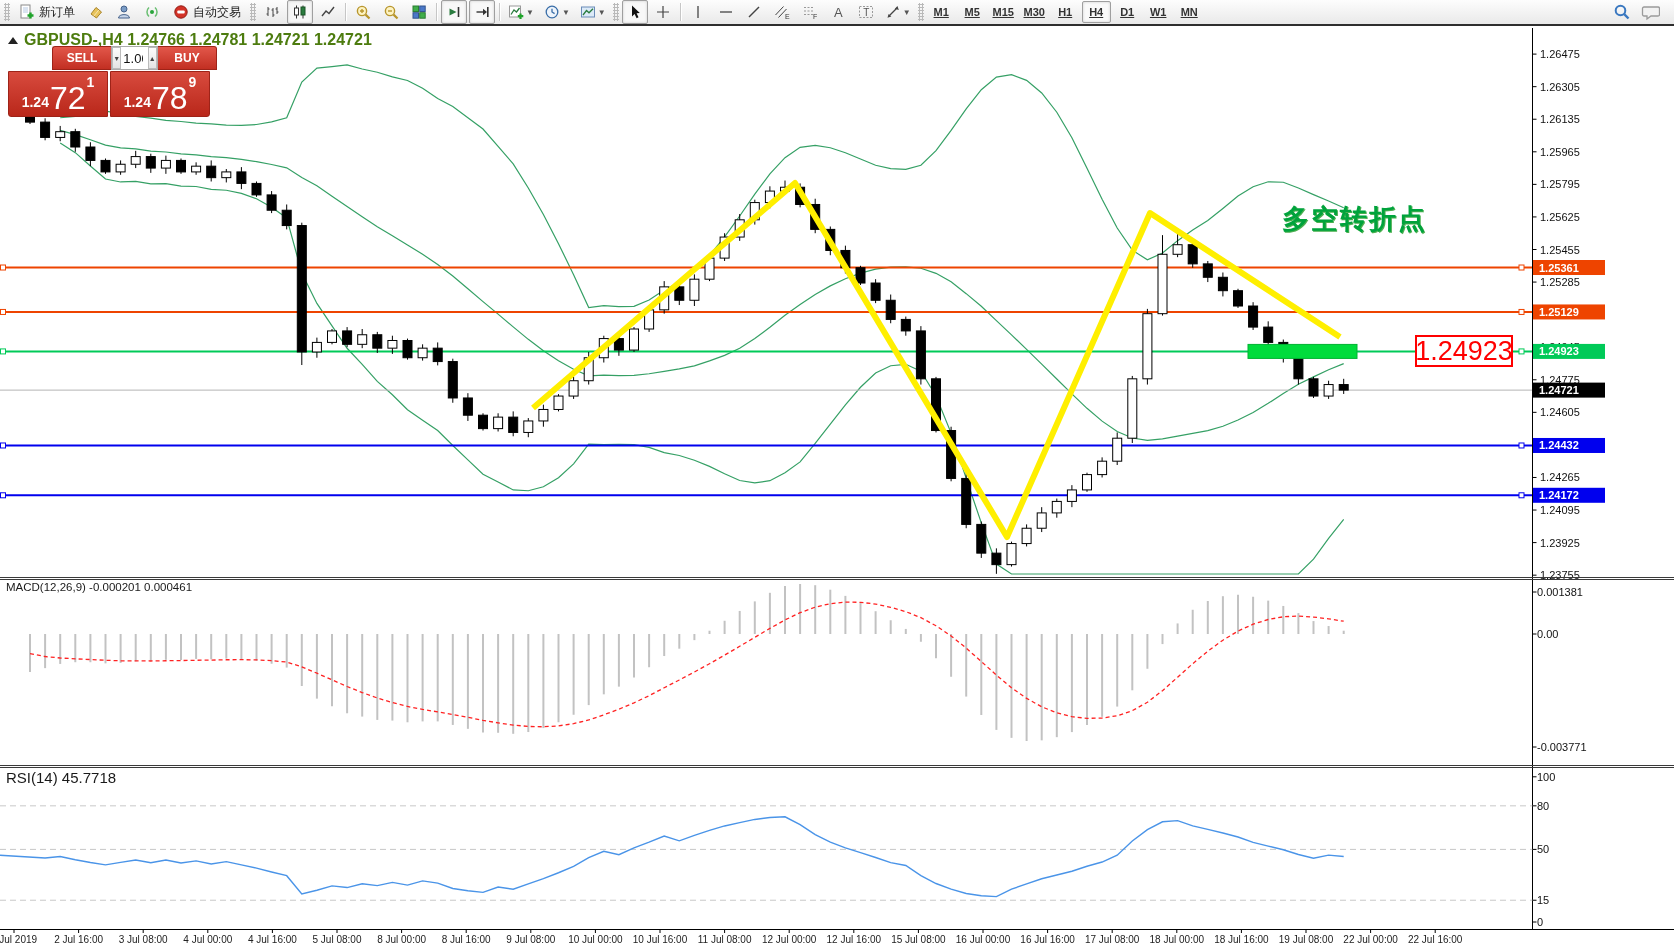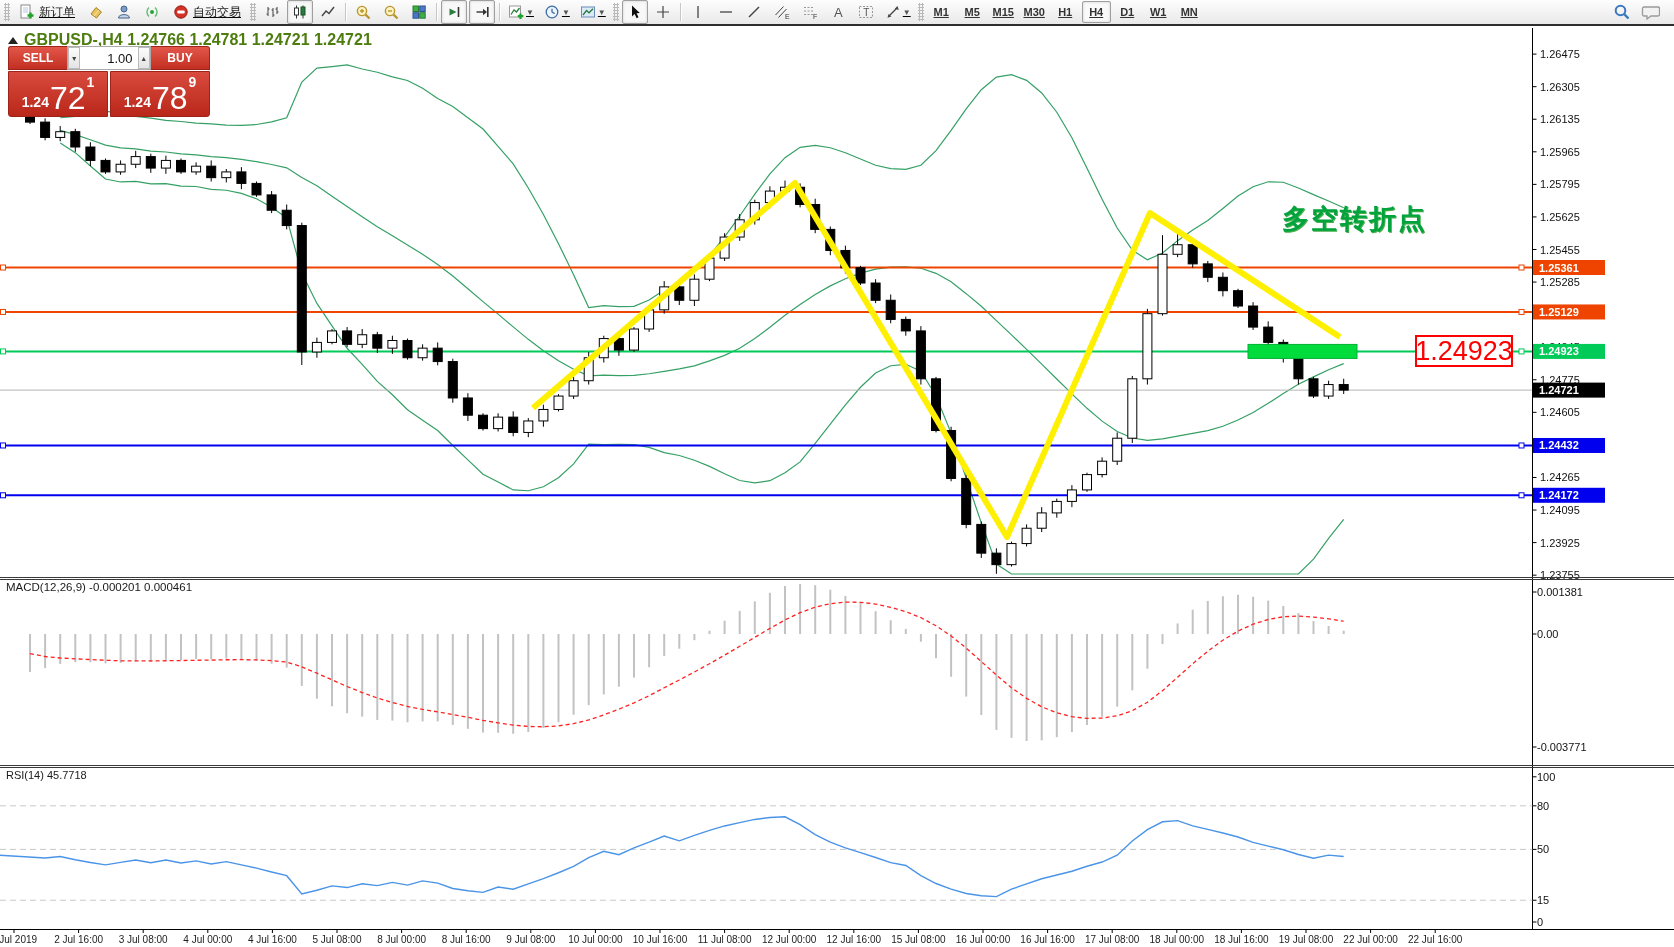--- a/index.html
+++ b/index.html
@@ -5,56 +5,56 @@
   html,body{margin:0;padding:0;background:#fff;font-family:"Liberation Sans",sans-serif;}
   #app{position:relative;width:1674px;height:947px;overflow:hidden;background:#fff;}
   
   #toolbar{position:absolute;left:0;top:0;width:1674px;height:26px;z-index:10;
     background:linear-gradient(#fdfdfd,#e9e9e9);border-bottom:2px solid #2e2e2e;
     display:flex;align-items:center;padding-left:2px;box-sizing:border-box;}
   .grip{width:6px;height:18px;margin:0 2px;
     background-image:radial-gradient(#b9b9b9 1px, transparent 1.2px);background-size:3px 3px;}
   .vsep{width:1px;height:18px;background:#c6c6c6;margin:0 3px;box-shadow:1px 0 0 #fff;}
   .tbtn{display:inline-flex;align-items:center;justify-content:center;height:22px;min-width:24px;
-    margin:4px 1px;border:1px solid transparent;border-radius:2px;cursor:default;text-decoration:underline;}
+    margin:4px 1px;border:1px solid transparent;border-radius:2px;cursor:default;}
   .tbtn.pressed{background:#f8f8f8;border-color:#9f9f9f;box-shadow:inset 0 0 3px #d0d0d0;}
   .tbtn .lbl{font-size:12px;color:#1c1c1c;margin-left:4px;white-space:nowrap;}
   .caret{font-size:8px;color:#555;margin-left:2px;}
   .tfbtn{display:inline-flex;align-items:center;justify-content:center;height:20px;min-width:27px;
     margin:0 1px;font-size:11px;font-weight:bold;color:#333;border:1px solid transparent;border-radius:2px;text-decoration:underline;}
   .tfbtn.pressed{background:#fafafa;border-color:#9f9f9f;box-shadow:inset 0 0 3px #cfcfcf;text-align:right;}
   #toolbar-right{margin-left:auto;display:flex;align-items:center;margin-right:10px;}
   
   #chart-svg{position:absolute;left:0;top:0;z-index:1;font-family:"Liberation Sans",sans-serif;}
   
   .ovl{position:absolute;z-index:5;}
   #symbol-title{left:8px;top:31px;font-size:16px;font-weight:bold;color:#4d7c0f;display:flex;align-items:center;}
   #collapse-arrow{width:0;height:0;border-left:5px solid transparent;border-right:5px solid transparent;
     border-bottom:7px solid #222;margin-right:6px;}
   #trade-panel{left:8px;top:46px;width:202px;}
   #tp-row1{display:flex;height:24px;}
   .tp-btn{flex:0 0 58px;background:linear-gradient(#e2574a,#c22f22);color:#fff;font-size:12px;font-weight:bold;
     display:flex;align-items:center;justify-content:center;border:1px solid #9e2318;}
-  .tp-btn.left{border-radius:3px 0 0 0;border-right:none;}
+  .tp-btn.left{border-radius:3px 0 0 0;border-right:none;margin-left:44px;}
   .tp-btn.right{border-radius:0 3px 0 0;border-left:none;}
   #tp-vol{flex:1;display:flex;background:#fff;border:1px solid #ababab;box-sizing:border-box;}
   .vol-btn{width:17px;background:linear-gradient(#fcfcfc,#e4e4e4);border:1px solid #bbb;color:#444;
     font-size:7px;display:flex;align-items:center;justify-content:center;}
   #tp-vol input{width:100%;border:none;outline:none;font-size:13px;text-align:right;padding-right:5px;
     font-family:"Liberation Sans",sans-serif;color:#111;}
   #tp-row2{display:flex;margin-top:1px;}
   .tp-price{flex:1;height:41px;background:linear-gradient(#d84b3e,#b9271a);border:1px solid #9e2318;
     color:#fff;display:flex;align-items:flex-end;justify-content:center;padding-bottom:3px;}
   .tp-price.left{margin-right:2px;border-radius:0 0 0 3px;}
   .tp-price.right{border-radius:0 0 3px 0;}
   .pr-small{font-size:14px;font-weight:bold;margin-bottom:3px;}
   .pr-big{font-size:32px;font-weight:normal;line-height:30px;margin:0 1px;}
   .pr-sup{font-size:14px;font-weight:bold;align-self:flex-start;margin-top:2px;}
   #macd-label{left:6px;top:581px;font-size:11.5px;color:#1a1a1a;}
-  #rsi-label{left:6px;top:769px;font-size:11px;color:#1a1a1a;}
+  #rsi-label{left:6px;top:769px;font-size:15px;color:#1a1a1a;}
   #turning-point{left:1282px;top:201px;font-size:27px;font-weight:bold;color:#00a33c;
     letter-spacing:2px;text-shadow:1px 1px 0 #4caf50;}
   #price-callout{left:1415px;top:335px;width:94px;height:28px;border:2px solid #ff0000;background:#fff;
     color:#ff0000;font-size:27px;display:flex;align-items:center;justify-content:center;line-height:28px;}
   .icon-svg{display:block;}
 </style>
 </head>
 <body>
 <div id="app">
 

